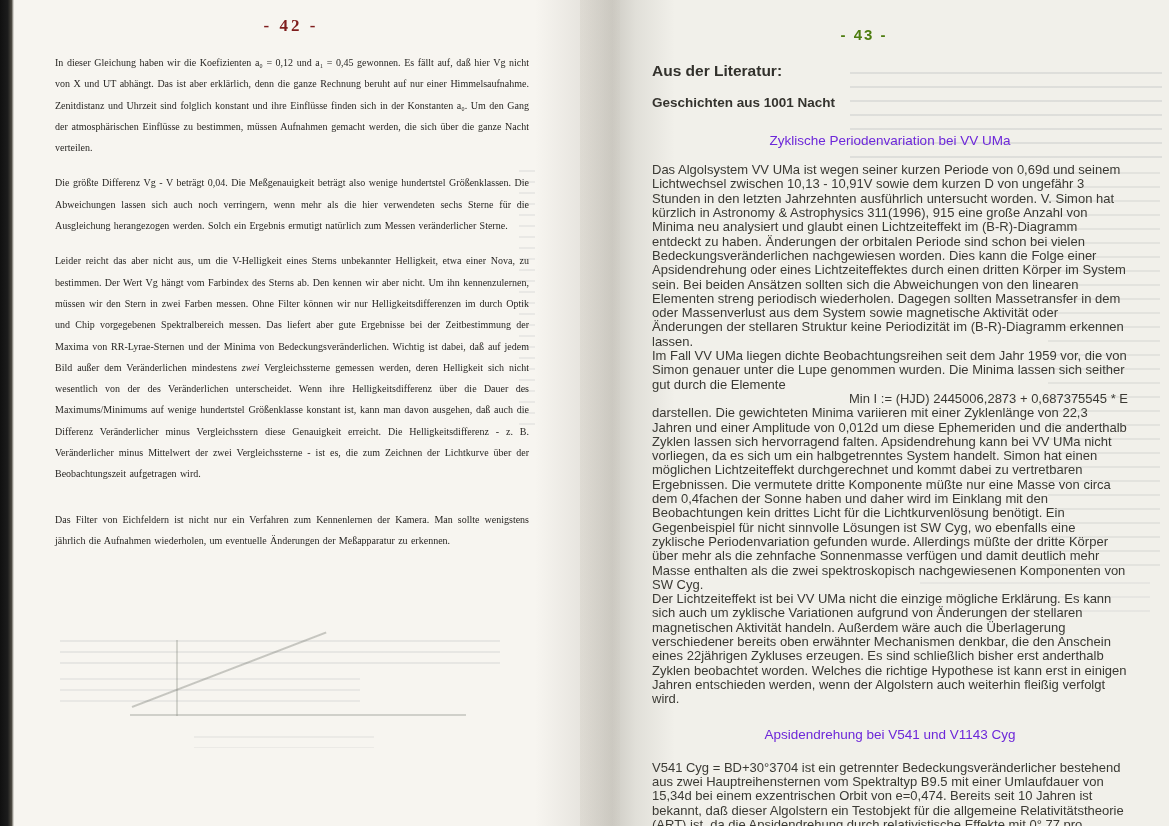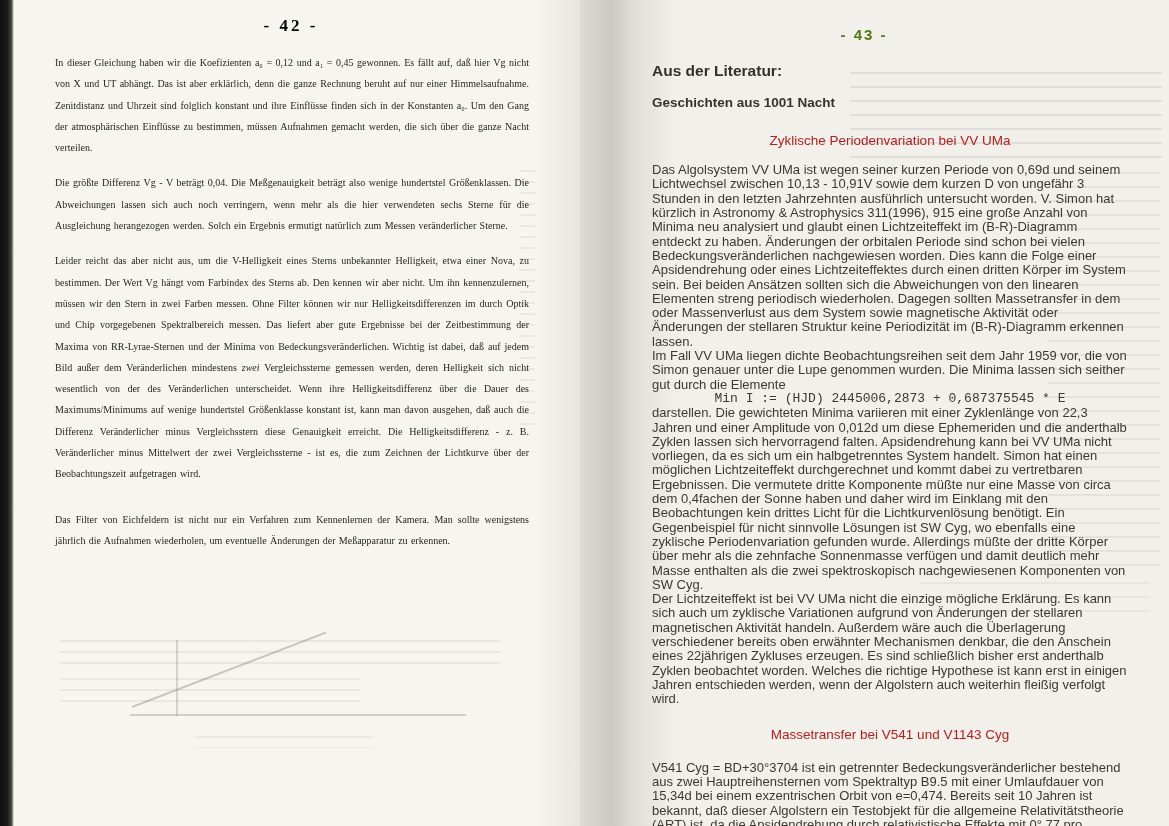--- a/index.html
+++ b/index.html
@@ -22,44 +22,44 @@
   .page-right{left:620px;width:549px;background:#f1f0ea;}
   .gutter{
     position:absolute;left:535px;top:0;width:140px;height:100%;pointer-events:none;
     background:linear-gradient(90deg,rgba(80,74,62,0) 0%,rgba(80,74,62,.10) 35%,rgba(80,74,62,.22) 55%,rgba(80,74,62,.10) 72%,rgba(80,74,62,0) 100%);
   }
 
   
   .pnum-left{
     position:absolute;left:41px;top:16px;width:472px;text-align:center;
     font-family:"Liberation Serif","DejaVu Serif",serif;font-size:17px;font-weight:bold;
-    letter-spacing:3px;color:#000000;
+    letter-spacing:3px;color:#7f1d1d;
   }
   .body-left{
     position:absolute;left:41px;top:52px;width:474px;
     font-family:"Liberation Serif","DejaVu Serif",serif;
     font-size:10px;line-height:21.3px;color:#282623;text-align:justify;
   }
   .body-left p{margin:0 0 14px 0;word-spacing:.08em;}
 
   
   .col-right{
     position:absolute;left:32px;top:28px;width:476px;
     font-size:13px;line-height:14.3px;color:#3a3933;
   }
   .pnum-right{
     text-align:center;font-weight:bold;font-size:15px;letter-spacing:2px;
     margin:0 52px 22px 0;color:#4d7c0f;
   }
   .rp-title{font-size:15.5px;font-weight:bold;margin:0 0 17px 0;color:#32312c;}
   .rp-subtitle{font-size:13.5px;font-weight:bold;margin:0 0 24px 0;color:#34332e;}
-  .rp-h{ text-align:center;font-size:13.5px;margin:0 0 15px 0;color:#b91c1c;}
+  .rp-h{ text-align:center;font-size:13.5px;margin:0 0 15px 0;color:#6d28d9;}
   .rp-h2{margin:22px 0 18px 0;}
   .col-right p{margin:0;}
-  .formula{text-align:center;margin:1px 0;font-family:Liberation Mono, monospace;}
+  .formula{text-align:right;margin:1px 0;}
 
   
   .bleed{position:absolute;pointer-events:none;filter:blur(.7px);}
   .noise-rows{
     background:repeating-linear-gradient(180deg,rgba(128,134,142,.30) 0 2.5px,rgba(128,134,142,0) 2.5px 14px);
     opacity:.55;
   }
   .noise-rows-sm{
     background:repeating-linear-gradient(180deg,rgba(120,127,135,.30) 0 2px,rgba(120,127,135,0) 2px 11px);
     opacity:.5;
@@ -105,20 +105,20 @@
     <div class="col-right">
       <div class="pnum-right">- 43 -</div>
       <div class="rp-title">Aus der Literatur:</div>
       <div class="rp-subtitle">Geschichten aus 1001 Nacht</div>
       <div class="rp-h">Zyklische Periodenvariation bei VV UMa</div>
       <p>Das Algolsystem VV UMa ist wegen seiner kurzen Periode von 0,69d und seinem Lichtwechsel zwischen 10,13 - 10,91V sowie dem kurzen D von ungefähr 3 Stunden in den letzten Jahrzehnten ausführlich untersucht worden. V. Simon hat kürzlich in Astronomy &amp; Astrophysics 311(1996), 915 eine große Anzahl von Minima neu analysiert und glaubt einen Lichtzeiteffekt im (B-R)-Diagramm entdeckt zu haben. Änderungen der orbitalen Periode sind schon bei vielen Bedeckungsveränderlichen nachgewiesen worden. Dies kann die Folge einer Apsidendrehung oder eines Lichtzeiteffektes durch einen dritten Körper im System sein. Bei beiden Ansätzen sollten sich die Abweichungen von den linearen Elementen streng periodisch wiederholen. Dagegen sollten Massetransfer in dem oder Massenverlust aus dem System sowie magnetische Aktivität oder Änderungen der stellaren Struktur keine Periodizität im (B-R)-Diagramm erkennen lassen.</p>
       <p>Im Fall VV UMa liegen dichte Beobachtungsreihen seit dem Jahr 1959 vor, die von Simon genauer unter die Lupe genommen wurden. Die Minima lassen sich seither gut durch die Elemente</p>
       <p class="formula">Min I := (HJD) 2445006,2873 + 0,687375545 * E</p>
       <p>darstellen. Die gewichteten Minima variieren mit einer Zyklenlänge von 22,3 Jahren und einer Amplitude von 0,012d um diese Ephemeriden und die anderthalb Zyklen lassen sich hervorragend falten. Apsidendrehung kann bei VV UMa nicht vorliegen, da es sich um ein halbgetrenntes System handelt. Simon hat einen möglichen Lichtzeiteffekt durchgerechnet und kommt dabei zu vertretbaren Ergebnissen. Die vermutete dritte Komponente müßte nur eine Masse von circa dem 0,4fachen der Sonne haben und daher wird im Einklang mit den Beobachtungen kein drittes Licht für die Lichtkurvenlösung benötigt. Ein Gegenbeispiel für nicht sinnvolle Lösungen ist SW Cyg, wo ebenfalls eine zyklische Periodenvariation gefunden wurde. Allerdings müßte der dritte Körper über mehr als die zehnfache Sonnenmasse verfügen und damit deutlich mehr Masse enthalten als die zwei spektroskopisch nachgewiesenen Komponenten von SW Cyg.</p>
       <p>Der Lichtzeiteffekt ist bei VV UMa nicht die einzige mögliche Erklärung. Es kann sich auch um zyklische Variationen aufgrund von Änderungen der stellaren magnetischen Aktivität handeln. Außerdem wäre auch die Überlagerung verschiedener bereits oben erwähnter Mechanismen denkbar, die den Anschein eines 22jährigen Zykluses erzeugen. Es sind schließlich bisher erst anderthalb Zyklen beobachtet worden. Welches die richtige Hypothese ist kann erst in einigen Jahren entschieden werden, wenn der Algolstern auch weiterhin fleißig verfolgt wird.</p>
-      <div class="rp-h rp-h2">Massetransfer bei V541 und V1143 Cyg</div>
+      <div class="rp-h rp-h2">Apsidendrehung bei V541 und V1143 Cyg</div>
       <p>V541 Cyg = BD+30°3704 ist ein getrennter Bedeckungsveränderlicher bestehend aus zwei Hauptreihensternen vom Spektraltyp B9.5 mit einer Umlaufdauer von 15,34d bei einem exzentrischen Orbit von e=0,474. Bereits seit 10 Jahren ist bekannt, daß dieser Algolstern ein Testobjekt für die allgemeine Relativitätstheorie (ART) ist, da die Apsidendrehung durch relativistische Effekte mit 0°,77 pro Jahrhundert erheblich</p>
     </div>
   </div>
 
   <div class="gutter"></div>
 
 </div>
 
 </body></html>

